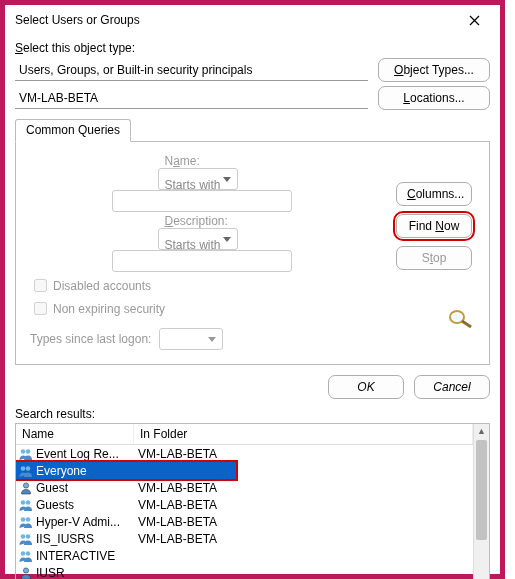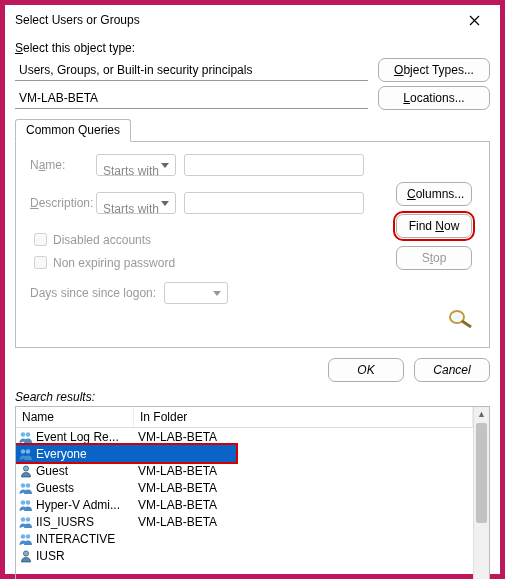--- a/index.html
+++ b/index.html
@@ -13,37 +13,37 @@
 .row-label { font-size: 12px; margin-bottom: 3px; }
 .input-flat { flex: 1; border: none; border-bottom: 1px solid #999; height: 22px; font-size: 12px; padding: 2px 4px; outline: none; background: transparent; }
 .btn { height: 24px; border: 1px solid #adadad; background: #fdfdfd; font-size: 12px; padding: 0 10px; cursor: pointer; border-radius: 7px; }
 .btn-wide { width: 112px; }
 .gap { width: 10px; }
 .tab-area { margin-top: 8px; }
 .tabstrip { display: flex; position: relative; top: 1px; }
 .tab { border: 1px solid #bbb; border-bottom: 1px solid #fff; padding: 3px 10px 4px; font-size: 12px; background: #fff; border-radius: 3px 3px 0 0; }
 .tabpanel { border: 1px solid #bbb; padding: 12px 14px 14px 14px; display: flex; }
 .query-left { flex: 1; }
-.query-left .qrow { display: flex; align-items: center; margin-bottom: 16px; }
+.query-left .qrow { display: flex; align-items: center; margin-bottom: 2px; flex-direction: column; }
 .q-label { width: 66px; color: #9a9a9a; font-size: 12px; }
 .q-select { width: 80px; height: 22px; border: 1px solid #ccc; border-radius: 3px; background: #fff; font-size: 12px; padding: 12px 16px 0 6px; color: #888; position: relative; display: flex; align-items: center; }
 .q-select::after { content: ""; position: absolute; right: 6px; top: 8px; border-left: 4px solid transparent; border-right: 4px solid transparent; border-top: 5px solid #666; }
 .q-input { margin-left: 8px; width: 180px; height: 22px; border: 1px solid #ccc; border-radius: 3px; background: #fff; }
 .chk { display: flex; align-items: center; margin: 4px 0; color: #9a9a9a; font-size: 12px; }
 .chk input { margin-right: 6px; }
 .logon-row { display: flex; align-items: center; margin-top: 10px; color: #9a9a9a; }
 .logon-input { width: 64px; height: 22px; border: 1px solid #ccc; border-radius: 3px; margin-left: 8px; background: #fff; position: relative; }
 .logon-input::after { content: ""; position: absolute; right: 6px; top: 8px; border-left: 4px solid transparent; border-right: 4px solid transparent; border-top: 5px solid #999; }
 .right-btns { width: 82px; display: flex; flex-direction: column; gap: 8px; margin-left: 28px; margin-top: 28px; align-items: center; }
 .right-btns .btn { width: 76px; }
 .highlight-red { outline: 2px solid #d40000; outline-offset: 1px; }
 .mag-icon { align-self: flex-end; margin-top: 30px; }
 .ok-cancel { display: flex; justify-content: flex-end; gap: 10px; margin-top: 10px; }
 .ok-cancel .btn { width: 76px; font-style: italic; }
-.results-label { font-size: 12px; margin: 8px 0 2px 0; font-style: italic; }
+.results-label { font-size: 12px; margin: 8px 0 2px 0; }
 .results { border: 1px solid #bbb; height: 190px; display: flex; }
 .results-scroll { flex: 1; overflow: hidden; }
 .results-head { display: flex; border-bottom: 1px solid #ddd; background: #fff; }
 .results-head .col { padding: 3px 6px; font-size: 12px; border-right: 1px solid #eee; }
 .col-name { width: 118px; }
 .col-folder { flex: 1; }
 .res-row { display: flex; align-items: center; height: 17px; font-size: 12px; }
 .res-row .ico { width: 20px; display: flex; justify-content: center; }
 .res-row .rname { width: 98px; white-space: nowrap; overflow: hidden; text-overflow: ellipsis; }
 .res-row .rfolder { flex: 1; padding-left: 4px; }
@@ -98,24 +98,24 @@
             <span class="q-label"><span class="underline">D</span>escription:</span>
             <div class="q-select">Starts with</div>
             <div class="q-input"></div>
           </div>
           <label class="chk">
             <input type="checkbox" disabled="" style="">
             <span>Disabled accounts</span>
           </label>
           <label class="chk">
             <input type="checkbox" disabled="" style="">
-            <span>Non expiring password</span>
+            <span>Non expiring security</span>
           </label>
           <div class="logon-row">
-            <span>Days since since logon:</span>
+            <span>Types since last logon:</span>
             <div class="logon-input"></div>
           </div>
         </div>
         <div class="right-btns">
           <button class="btn"><span class="underline">C</span>olumns...</button>
           <button class="btn highlight-red">Find <span class="underline">N</span>ow</button>
           <button class="btn" disabled="" style="color:#999">S<span class="underline">t</span>op</button>
           <div class="mag-icon">
             <svg width="28" height="22" viewBox="0 0 28 22">
                 <ellipse cx="10" cy="9" rx="7" ry="6" fill="none" stroke="#c29b3a" stroke-width="2"></ellipse>

